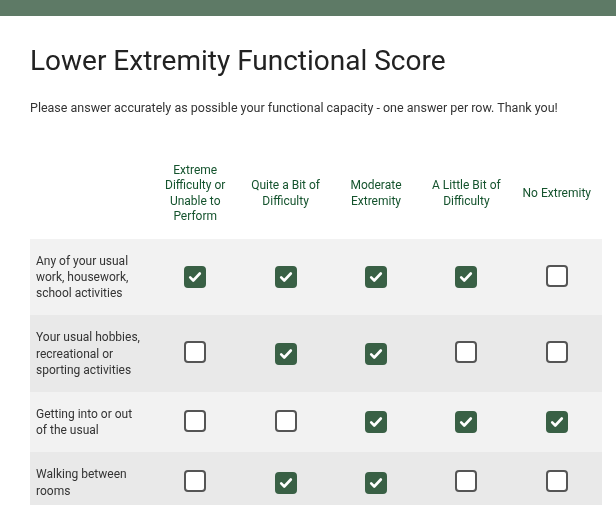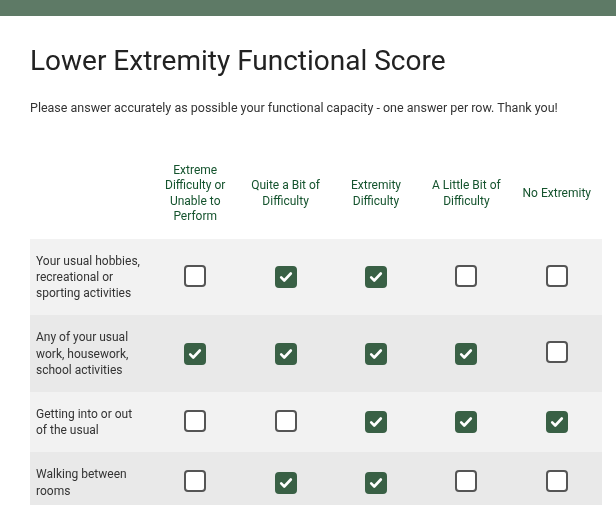--- a/index.html
+++ b/index.html
@@ -105,64 +105,64 @@
 <div class="content">
   <h1>Lower Extremity Functional Score</h1>
   <p class="instructions">Please answer accurately as possible your functional capacity  - one answer per row. Thank you!</p>
 
   <table>
     <thead>
       <tr>
         <th class="rowlabel-head"></th>
         <th>Extreme Difficulty or Unable to Perform</th>
         <th>Quite a Bit of Difficulty</th>
-        <th>Extremity Difficulty</th>
+        <th>Moderate Extremity</th>
         <th>A Little Bit of Difficulty</th>
         <th>No Extremity</th>
       </tr>
     </thead>
     <tbody id="tbody">
     <tr>
+          <td class="rowlabel">Any of your usual work, housework, school activities</td>
+          <td><span class="checkbox checked">
+              <svg viewBox="0 0 16 16">
+                <polyline points="2.5,8.5 6,12 13.5,4"></polyline>
+              </svg>
+            </span></td>
+          <td><span class="checkbox checked">
+              <svg viewBox="0 0 16 16">
+                <polyline points="2.5,8.5 6,12 13.5,4"></polyline>
+              </svg>
+            </span></td>
+          <td><span class="checkbox checked">
+              <svg viewBox="0 0 16 16">
+                <polyline points="2.5,8.5 6,12 13.5,4"></polyline>
+              </svg>
+            </span></td>
+          <td><span class="checkbox checked">
+              <svg viewBox="0 0 16 16">
+                <polyline points="2.5,8.5 6,12 13.5,4"></polyline>
+              </svg>
+            </span></td>
+          <td><span class="checkbox"></span></td>
+        </tr>
+        <tr>
           <td class="rowlabel">Your usual hobbies, recreational or sporting activities</td>
           <td><span class="checkbox"></span></td>
           <td><span class="checkbox checked">
               <svg viewBox="0 0 16 16">
                 <polyline points="2.5,8.5 6,12 13.5,4"></polyline>
               </svg>
             </span></td>
           <td><span class="checkbox checked">
               <svg viewBox="0 0 16 16">
                 <polyline points="2.5,8.5 6,12 13.5,4"></polyline>
               </svg>
             </span></td>
           <td><span class="checkbox"></span></td>
-          <td><span class="checkbox"></span></td>
-        </tr>
-        <tr>
-          <td class="rowlabel">Any of your usual work, housework, school activities</td>
-          <td><span class="checkbox checked">
-              <svg viewBox="0 0 16 16">
-                <polyline points="2.5,8.5 6,12 13.5,4"></polyline>
-              </svg>
-            </span></td>
-          <td><span class="checkbox checked">
-              <svg viewBox="0 0 16 16">
-                <polyline points="2.5,8.5 6,12 13.5,4"></polyline>
-              </svg>
-            </span></td>
-          <td><span class="checkbox checked">
-              <svg viewBox="0 0 16 16">
-                <polyline points="2.5,8.5 6,12 13.5,4"></polyline>
-              </svg>
-            </span></td>
-          <td><span class="checkbox checked">
-              <svg viewBox="0 0 16 16">
-                <polyline points="2.5,8.5 6,12 13.5,4"></polyline>
-              </svg>
-            </span></td>
           <td><span class="checkbox"></span></td>
         </tr>
         <tr>
           <td class="rowlabel">Getting into or out of the usual</td>
           <td><span class="checkbox"></span></td>
           <td><span class="checkbox"></span></td>
           <td><span class="checkbox checked">
               <svg viewBox="0 0 16 16">
                 <polyline points="2.5,8.5 6,12 13.5,4"></polyline>
               </svg>

